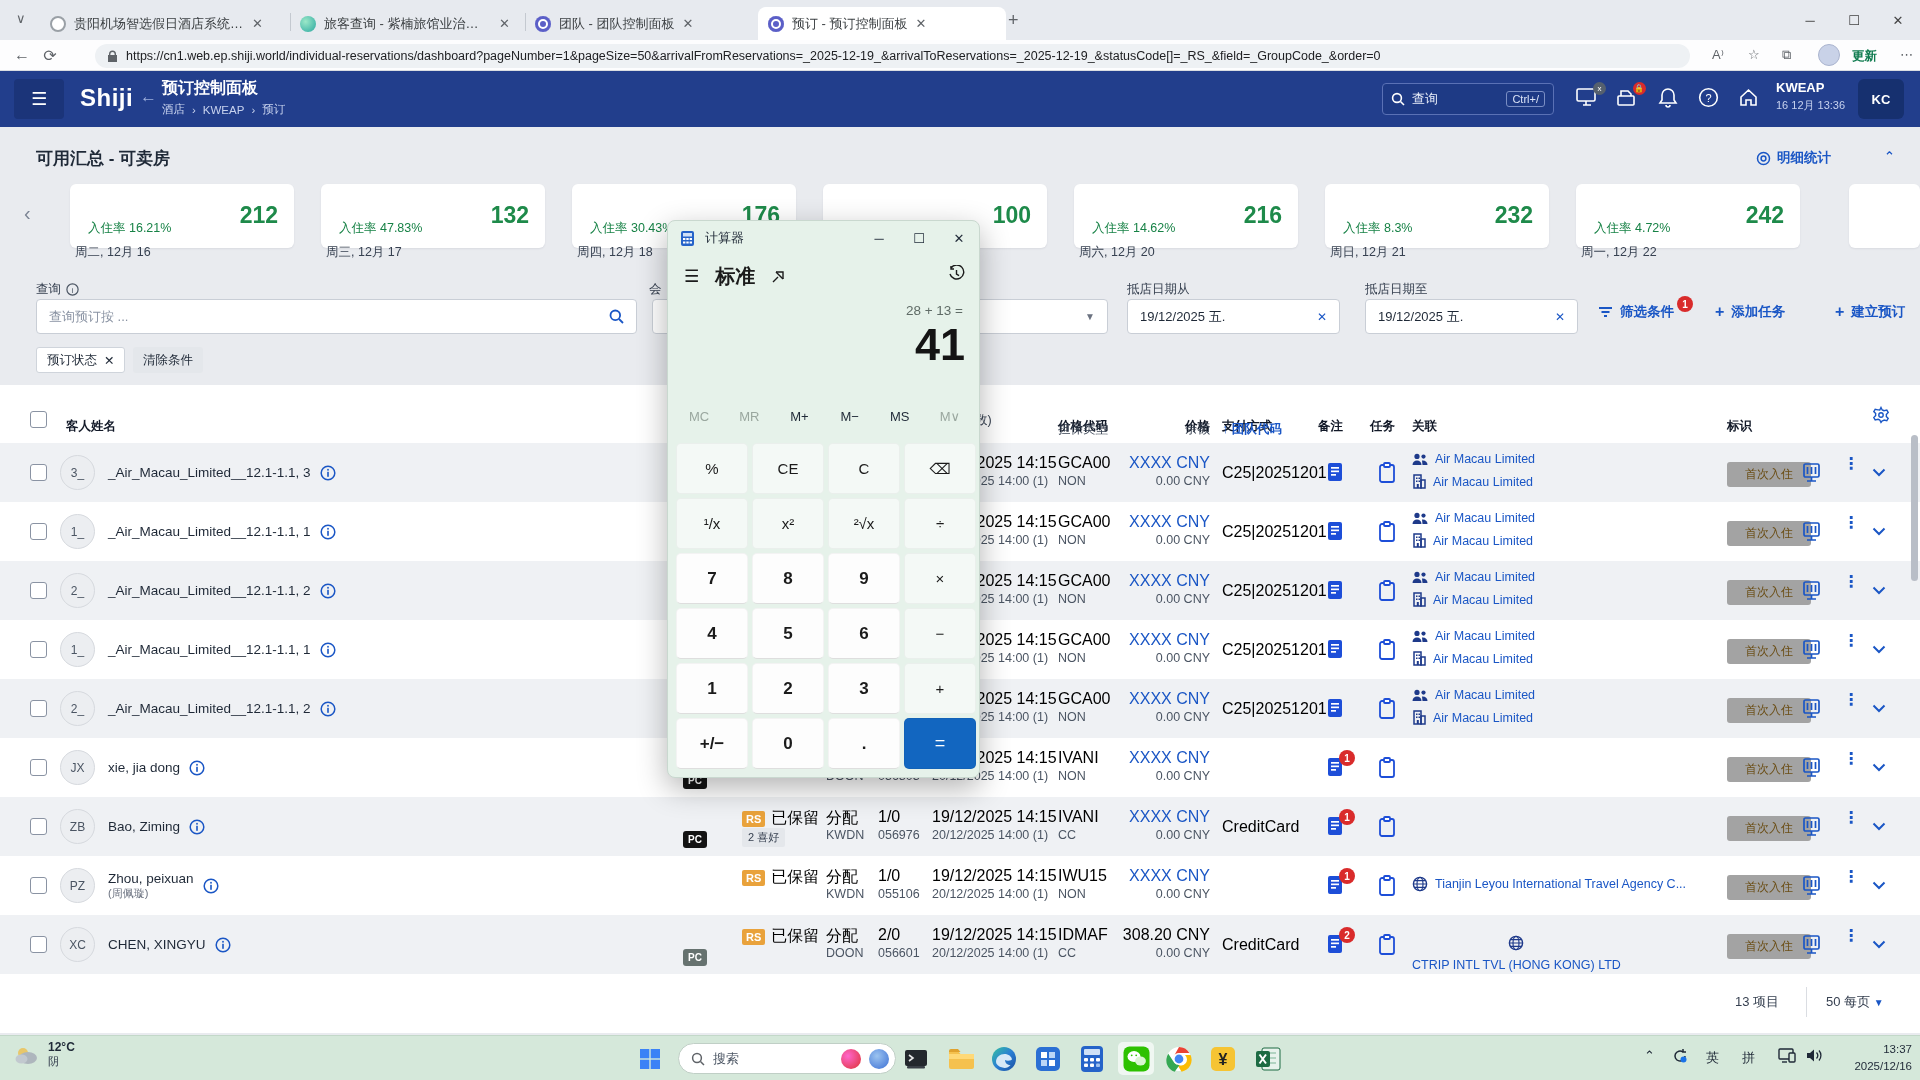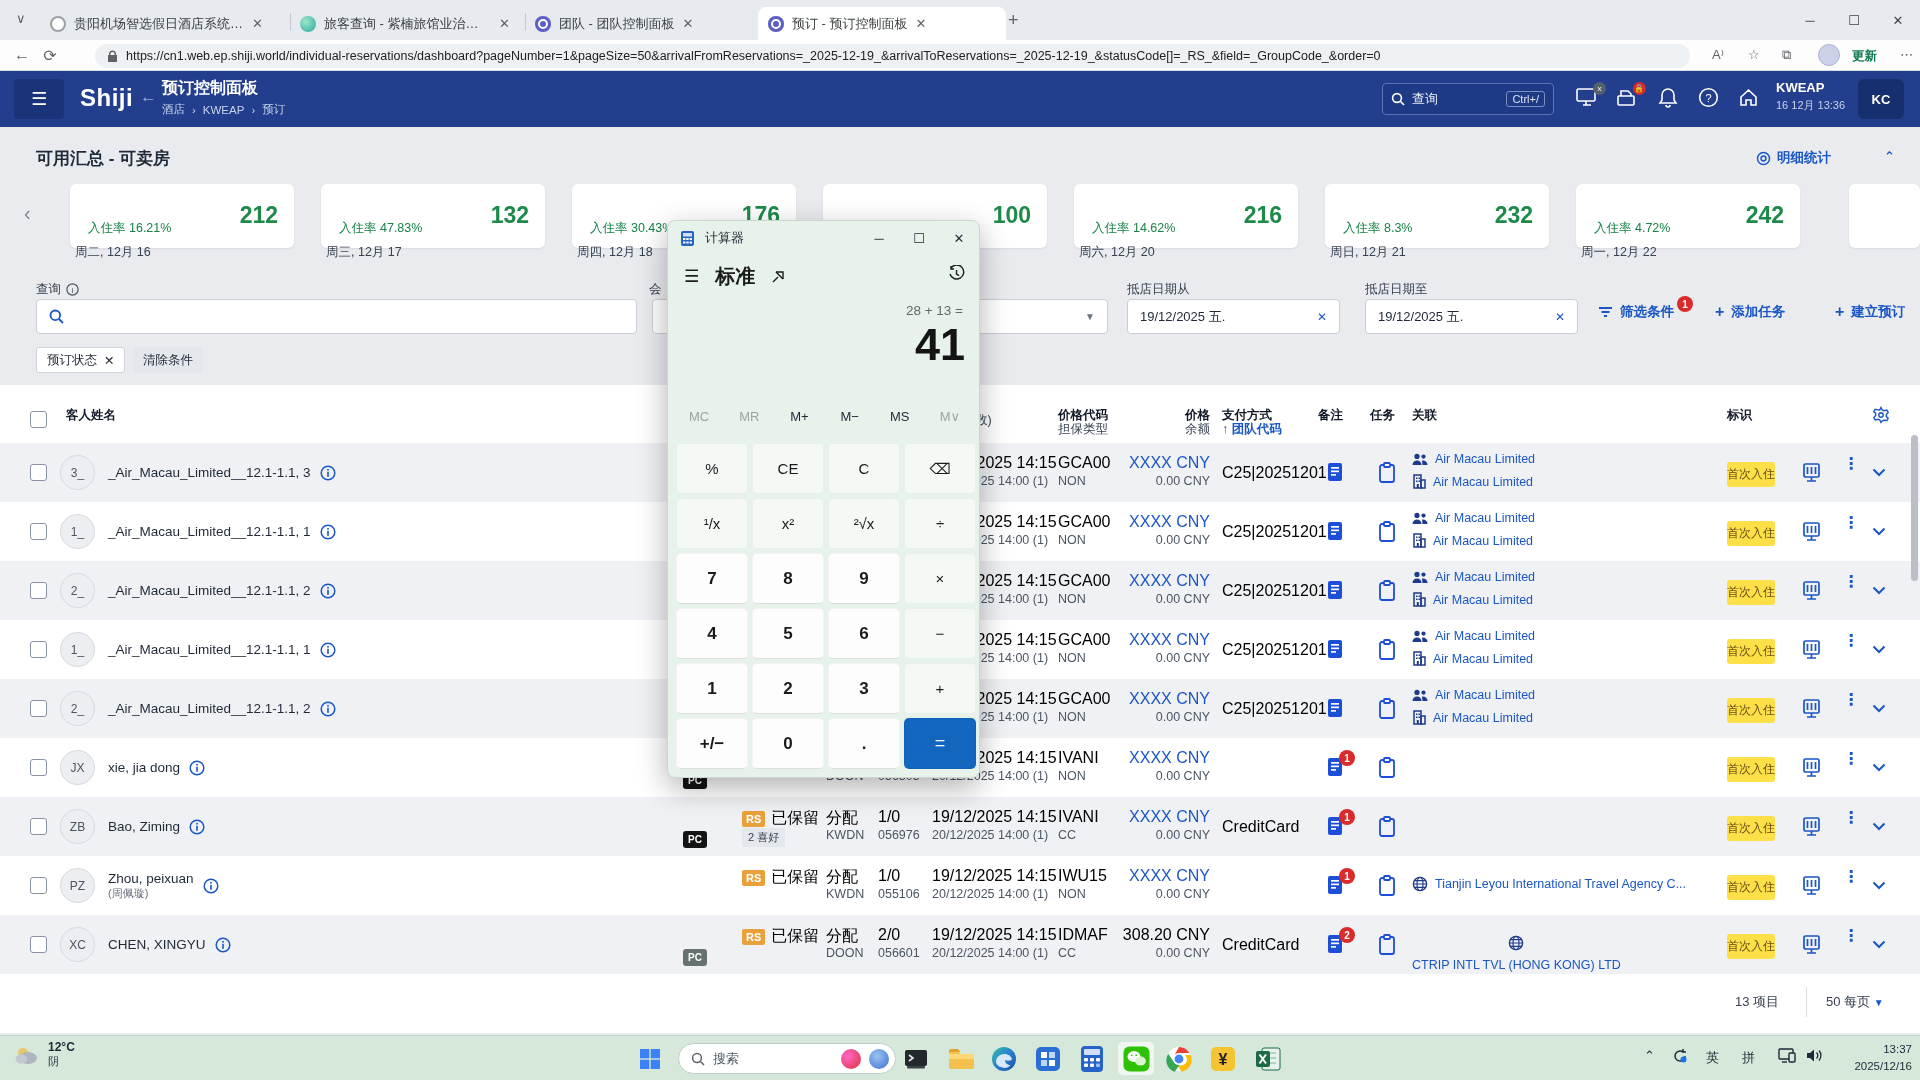--- a/index.html
+++ b/index.html
@@ -64,41 +64,41 @@
   .fclear { color:#1a56c5; font-weight:bold; font-size:12px; }
   .chip { position:absolute; top:347px; height:26px; display:flex; align-items:center; gap:7px; padding:0 10px; font-size:12.5px; border-radius:3px; }
   .chip.outline { background:#fff; border:1px solid #cfd4db; color:#1f2937; }
   .chip.solid { background:#e4e7eb; color:#1f2937; }
   .actlink { position:absolute; top:303px; display:flex; align-items:center; gap:7px; font-size:13.5px; font-weight:bold; color:#1a56c5; }
   .redbadge { position:absolute; width:16px; height:16px; border-radius:50%; background:#d92b2b; color:#fff; font-size:10px; display:flex; align-items:center; justify-content:center; font-weight:bold; }
 
   
   .tablecard { position:absolute; left:0; top:385px; width:1920px; height:648px; background:#fff; }
   .thead { position:absolute; left:0; top:13px; width:1920px; height:44px; font-size:12.5px; color:#111827; font-weight:bold; }
-  .thead .l1 { position:absolute; top:9px; }
+  .thead .l1 { position:absolute; top:20px; }
   .thead .l2 { position:absolute; top:23px; font-weight:bold; }
   .rows { position:absolute; left:0; top:58px; width:1920px; }
   .trow { position:relative; width:1920px; height:59px; }
   .trow.alt { background:#eff1f4; }
   .cl1 { position:absolute; top:11px; white-space:nowrap; }
   .cl2 { position:absolute; top:31px; white-space:nowrap; font-size:12.5px; color:#4b5563; }
   .ccenter { position:absolute; top:50%; transform:translateY(-50%); white-space:nowrap; }
   .checkbox { position:absolute; left:30px; top:21px; width:17px; height:17px; border:1.5px solid #8a93a3; border-radius:3px; background:#fff; }
   .thead .checkbox { top:13px; }
   .gavatar { position:absolute; left:60px; top:12px; width:35px; height:35px; border-radius:50%; background:#eceef1; border:1px solid #d6d9de; display:flex; align-items:center; justify-content:center; font-size:12px; color:#4b5563; }
   .gname { position:absolute; left:108px; top:0; height:59px; display:flex; align-items:center; gap:9px; }
   .gname .nm { font-size:13.5px; color:#1f2937; white-space:nowrap; }
   .gname .sub { font-size:11px; color:#6b7280; }
   .pcbadge { position:absolute; left:683px; top:34px; width:24px; height:17px; border-radius:3px; color:#fff; font-size:10px; font-weight:bold; display:flex; align-items:center; justify-content:center; }
   .pc-dark { background:#141414; } .pc-gray { background:#66726f; }
   .rsbadge { display:inline-flex; background:#e9a23b; color:#fff; font-size:11px; font-weight:bold; border-radius:2px; padding:2px 4px; margin-right:6px; }
   .prefchip { display:inline-flex; background:#e4e7eb; color:#374151; font-size:11px; border-radius:2px; padding:2px 6px; }
   .bluelink { color:#000000; }
   .pricecell { left:1060px; width:150px; text-align:right; }
-  .flagbadge { position:absolute; left:1727px; top:19px; background:#fde047; color:#6b4e16; font-size:12px; border-radius:3px; padding:4px 0; white-space:nowrap; }
+  .flagbadge { position:absolute; left:1727px; top:19px; background:#a3a3a3; color:#6b4e16; font-size:12px; border-radius:3px; padding:4px 18px; white-space:nowrap; }
   .rowicon { position:absolute; top:19px; width:20px; height:20px; }
   .notewrap { position:absolute; left:1326px; top:18px; width:22px; height:22px; }
   .linkline { position:absolute; left:1412px; display:flex; align-items:center; gap:7px; font-size:12.5px; color:#1a56c5; white-space:nowrap; }
   .kebab { position:absolute; left:1843px; top:17px; color:#1a56c5; font-size:16px; font-weight:bold; letter-spacing:0; line-height:8px; text-align:center; width:10px; }
   .tfoot { position:absolute; left:0; top:600px; width:1920px; height:40px; font-size:13px; color:#374151; }
   .tfoot .vdiv { position:absolute; left:1806px; top:2px; width:1px; height:30px; background:#dadde2; }
   .scrollthumb { position:absolute; left:1911px; top:435px; width:7px; height:146px; background:#b9bec7; border-radius:4px; }
 
   
   .calc { position:absolute; left:667px; top:220px; width:313px; height:558px; background:#e6f2ea; border-radius:8px; box-shadow:0 10px 30px rgba(0,0,0,.3); border:1px solid #c9d8cf; }
@@ -297,20 +297,21 @@
   <div class="card" style="left:1849px;width:71px;"></div>
 
   <div class="flabel" style="left:36px;">
     <span>查询</span>
     <svg width="13" height="13" viewBox="0 0 13 13">
         <circle cx="6.5" cy="6.5" r="5.6" fill="none" stroke="#4b5563" stroke-width="1.2"></circle>
         <text x="6.5" y="9.5" font-size="8" fill="#4b5563" text-anchor="middle">i</text>
       </svg>
   </div>
   <div class="finput" style="left:36px;width:601px;">
+    <span style="flex:1;">查询预订按 ...</span>
     <svg width="15" height="15" viewBox="0 0 15 15">
         <circle cx="6.3" cy="6.3" r="4.8" fill="none" stroke="#1a56c5" stroke-width="1.8"></circle>
         <path d="M10 10l4 4" stroke="#1a56c5" stroke-width="1.8"></path>
       </svg>
   </div>
   <div class="flabel" style="left:649px;">
       <span>会</span>
     </div>
   <div class="finput" style="left:652px;width:456px;">
     <span style="flex:1;"></span>

